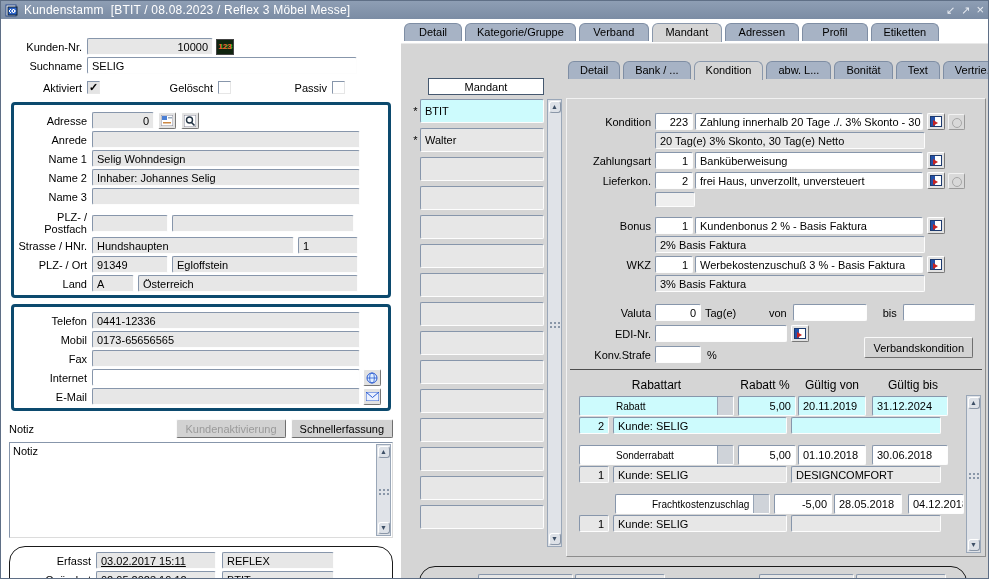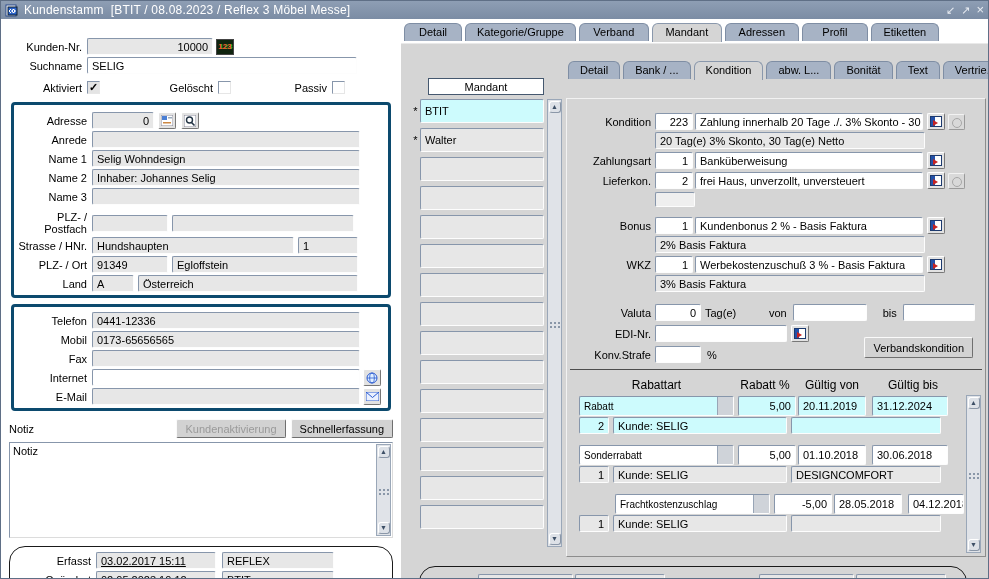--- a/index.html
+++ b/index.html
@@ -58,21 +58,21 @@
   .sbar { position:absolute; background:#e0e3e8; border:1px solid #9aa7b8; width:15px; display:flex; flex-direction:column; align-items:center; justify-content:space-between; padding:1px 0; }
   .sbtn { width:12px; height:12px; background:#dde1e7; border:1px solid; border-color:#fff #8b97a8 #8b97a8 #fff; border-radius:3px; font-size:7px; line-height:10px; text-align:center; color:#3d4f66; flex:none; }
   .grip { width:2px; height:2px; background:#8a97a8; box-shadow:4px 0 #8a97a8, 0 4px #8a97a8, 4px 4px #8a97a8, -4px 0 #8a97a8, -4px 4px #8a97a8; margin:4px; }
 
   
   .ipanel { position:absolute; left:165px; top:54px; width:420px; height:459px; background:#d5d5d5; border:1px solid; border-color:#f2f2f2 #8d8d8d #8d8d8d #f2f2f2; }
   .klbl { width:88px; text-align:right; padding-right:4px; flex:none; }
   .sep { border-top:1px solid #4d4d4d; margin:6px 3px 0; }
   .thead { display:flex; margin:8px 0 0 12px; font-size:12px; }
   .thead span { text-align:center; }
-  .dd { display:flex; align-items:stretch; height:20px; border:1px solid; border-color:#8796ab #fdfdfd #fdfdfd #8796ab; border-radius:2px; background:#fff; flex:none; }
+  .dd { display:flex; align-items:stretch; height:20px; border:1px solid; border-color:#8796ab #fdfdfd #fdfdfd #8796ab; border-radius:2px; background:#fff; flex:none;padding-left:32px; }
   .dd .txt { flex:1; display:flex; align-items:center; padding:0 4px; font-size:10px; overflow:hidden; white-space:nowrap; }
   .dd .dbtn { width:16px; background:#cfd3d9; border-left:1px solid #98a5b6; display:flex; align-items:center; justify-content:center; font-size:7px; color:#41526a; }
   .dd.cyan { background:#cdfbfd; }
   .rrow { display:flex; align-items:center; margin:4px 0 1px 12px; }
   .rsub { display:flex; align-items:center; margin-left:12px; }
 </style>
 </head>
 <body>
 
 <div class="window">

